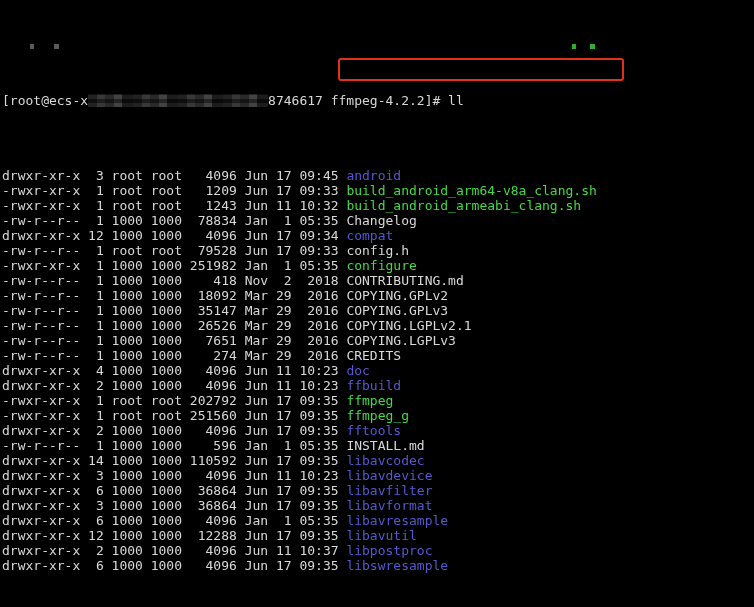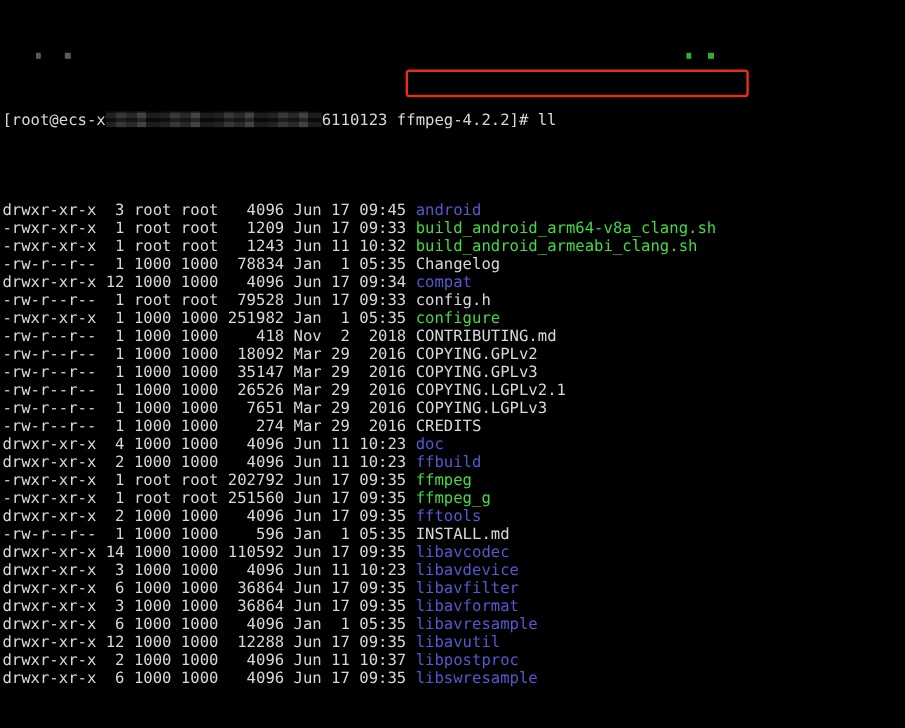--- a/index.html
+++ b/index.html
@@ -49,21 +49,21 @@
 <div id="screen" style="--bg: #000000; --fg: #d8d8d8; --dir: #5757d1; --exec: #43da43; --hl: #e13219; --cursor: #b0b0b0;">
   <div id="term">
 
     <div class="line" style="position:relative;">
       <div class="frag gray" style="left:28px;width:4px;"></div>
       <div class="frag gray" style="left:52px;width:5px;"></div>
       <div class="frag green" style="left:570px;width:4px;"></div>
       <div class="frag green" style="left:588px;width:5px;"></div>
     </div>
 
-    <div class="line"><span>[root@ecs-x</span><span class="mosaic"></span><span>6110123 ffmpeg-4.2.2]# </span><span>ll</span></div>
+    <div class="line"><span>[root@ecs-x</span><span class="mosaic"></span><span>8746617 ffmpeg-4.2.2]# </span><span>ll</span></div>
 
 
     <div id="file-list"><div class="line"><span>drwxr-xr-x  3 root root   4096 Jun 17 09:45 </span><span class="name-dir">android</span></div><div class="line"><span>-rwxr-xr-x  1 root root   1209 Jun 17 09:33 </span><span class="name-exec">build_android_arm64-v8a_clang.sh</span></div><div class="line"><span>-rwxr-xr-x  1 root root   1243 Jun 11 10:32 </span><span class="name-exec">build_android_armeabi_clang.sh</span></div><div class="line"><span>-rw-r--r--  1 1000 1000  78834 Jan  1 05:35 </span><span class="name-file">Changelog</span></div><div class="line"><span>drwxr-xr-x 12 1000 1000   4096 Jun 17 09:34 </span><span class="name-dir">compat</span></div><div class="line"><span>-rw-r--r--  1 root root  79528 Jun 17 09:33 </span><span class="name-file">config.h</span></div><div class="line"><span>-rwxr-xr-x  1 1000 1000 251982 Jan  1 05:35 </span><span class="name-exec">configure</span></div><div class="line"><span>-rw-r--r--  1 1000 1000    418 Nov  2  2018 </span><span class="name-file">CONTRIBUTING.md</span></div><div class="line"><span>-rw-r--r--  1 1000 1000  18092 Mar 29  2016 </span><span class="name-file">COPYING.GPLv2</span></div><div class="line"><span>-rw-r--r--  1 1000 1000  35147 Mar 29  2016 </span><span class="name-file">COPYING.GPLv3</span></div><div class="line"><span>-rw-r--r--  1 1000 1000  26526 Mar 29  2016 </span><span class="name-file">COPYING.LGPLv2.1</span></div><div class="line"><span>-rw-r--r--  1 1000 1000   7651 Mar 29  2016 </span><span class="name-file">COPYING.LGPLv3</span></div><div class="line"><span>-rw-r--r--  1 1000 1000    274 Mar 29  2016 </span><span class="name-file">CREDITS</span></div><div class="line"><span>drwxr-xr-x  4 1000 1000   4096 Jun 11 10:23 </span><span class="name-dir">doc</span></div><div class="line"><span>drwxr-xr-x  2 1000 1000   4096 Jun 11 10:23 </span><span class="name-dir">ffbuild</span></div><div class="line"><span>-rwxr-xr-x  1 root root 202792 Jun 17 09:35 </span><span class="name-exec">ffmpeg</span></div><div class="line"><span>-rwxr-xr-x  1 root root 251560 Jun 17 09:35 </span><span class="name-exec">ffmpeg_g</span></div><div class="line"><span>drwxr-xr-x  2 1000 1000   4096 Jun 17 09:35 </span><span class="name-dir">fftools</span></div><div class="line"><span>-rw-r--r--  1 1000 1000    596 Jan  1 05:35 </span><span class="name-file">INSTALL.md</span></div><div class="line"><span>drwxr-xr-x 14 1000 1000 110592 Jun 17 09:35 </span><span class="name-dir">libavcodec</span></div><div class="line"><span>drwxr-xr-x  3 1000 1000   4096 Jun 11 10:23 </span><span class="name-dir">libavdevice</span></div><div class="line"><span>drwxr-xr-x  6 1000 1000  36864 Jun 17 09:35 </span><span class="name-dir">libavfilter</span></div><div class="line"><span>drwxr-xr-x  3 1000 1000  36864 Jun 17 09:35 </span><span class="name-dir">libavformat</span></div><div class="line"><span>drwxr-xr-x  6 1000 1000   4096 Jan  1 05:35 </span><span class="name-dir">libavresample</span></div><div class="line"><span>drwxr-xr-x 12 1000 1000  12288 Jun 17 09:35 </span><span class="name-dir">libavutil</span></div><div class="line"><span>drwxr-xr-x  2 1000 1000   4096 Jun 11 10:37 </span><span class="name-dir">libpostproc</span></div><div class="line"><span>drwxr-xr-x  6 1000 1000   4096 Jun 17 09:35 </span><span class="name-dir">libswresample</span></div></div>
 
     
 
   </div>
 
   <div id="highlight-box"></div>
 </div>

